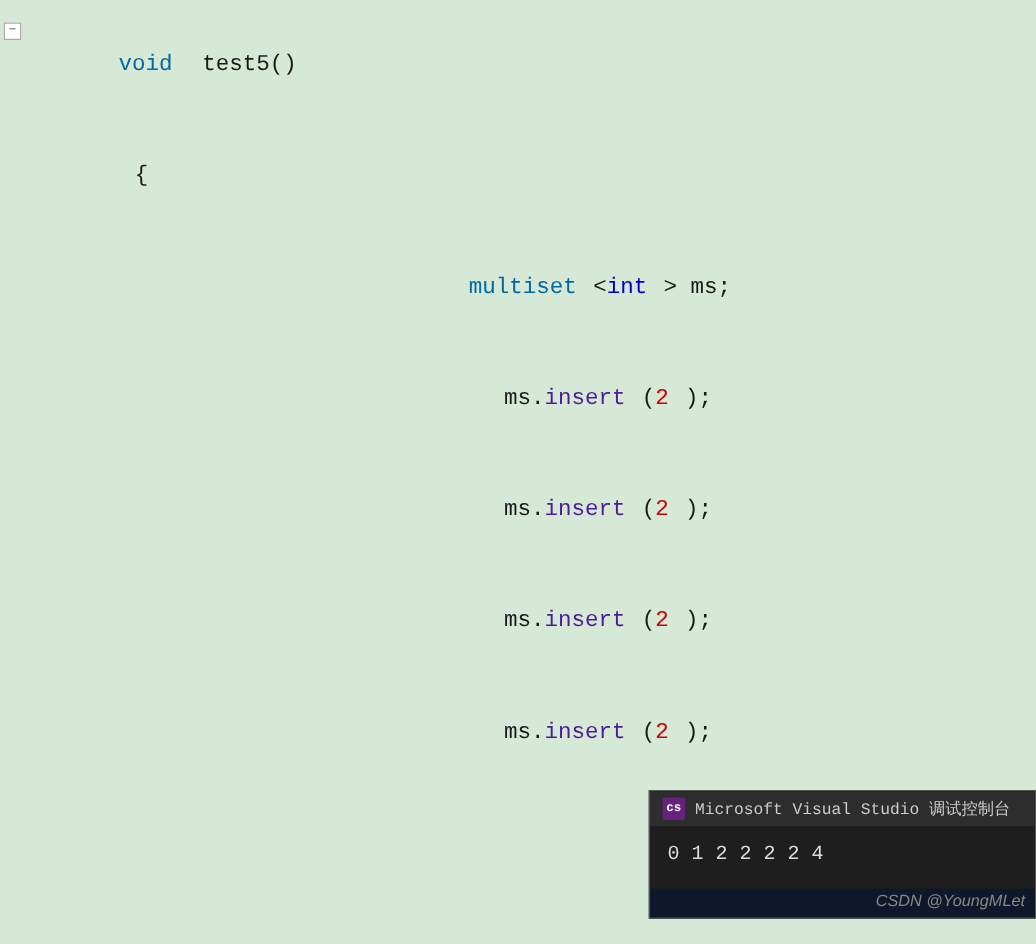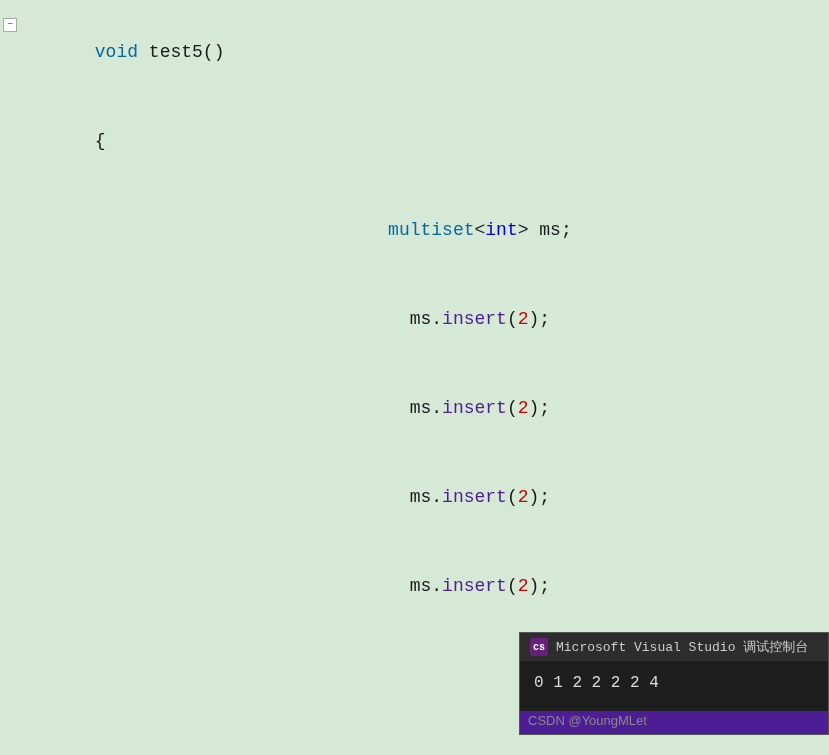--- a/index.html
+++ b/index.html
@@ -31,21 +31,21 @@
     }
 
     .line-content {
       flex: 1;
       padding-left: 8px;
     }
 
     
     .kw-blue { color: #0000cc; font-weight: normal; }
     .kw-teal { color: #0369a1; }
-    .plain { color: #1a1a1a; }
+    .plain { color: #1a1a1a; padding-left: 13px; }
     .kw-darkblue { color: #4c1d95; }
     .number { color: #cc0000; }
 
     
     .collapse-marker {
       width: 14px;
       height: 14px;
       border: 1px solid #aaa;
       background: #fff;
       display: inline-flex;
@@ -65,21 +65,21 @@
       align-items: center;
       justify-content: center;
     }
 
     
     .console-window {
       position: absolute;
       bottom: 20px;
       right: 0px;
       width: 310px;
-      background: #4c1d95;
+      background: #0f172a;
       border: 1px solid #555;
       z-index: 10;
     }
 
     .console-titlebar {
       background: #2d2d2d;
       padding: 5px 10px;
       display: flex;
       align-items: center;
       gap: 8px;
@@ -107,25 +107,26 @@
     .console-output {
       padding: 10px 14px 14px 14px;
       color: #dcdcdc;
       font-family: 'Courier New', Courier, monospace;
       font-size: 16px;
       line-height: 1.6;
       background: #1e1e1e;
     }
 
     .console-watermark {
-      text-align: left;
+      text-align: right;
       color: #888;
       font-size: 13px;
       padding: 2px 8px 6px 8px;
       font-family: 'Segoe UI', sans-serif;
+      font-style: italic;
     }
 
     .indent1 { padding-left: 36px; text-align: center; }
   </style>
 </head>
 <body>
 
 <div class="code-area">
 
   <div class="line">

